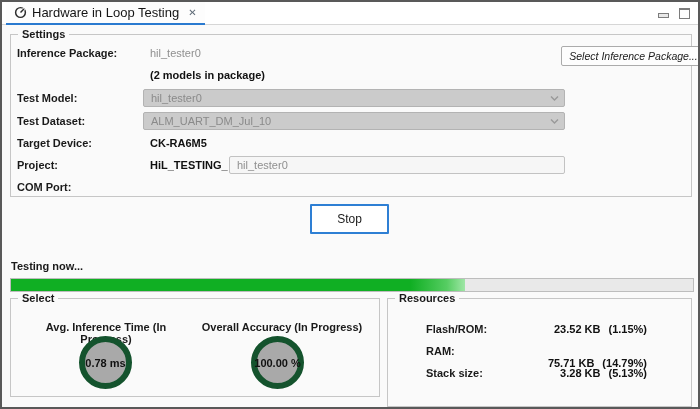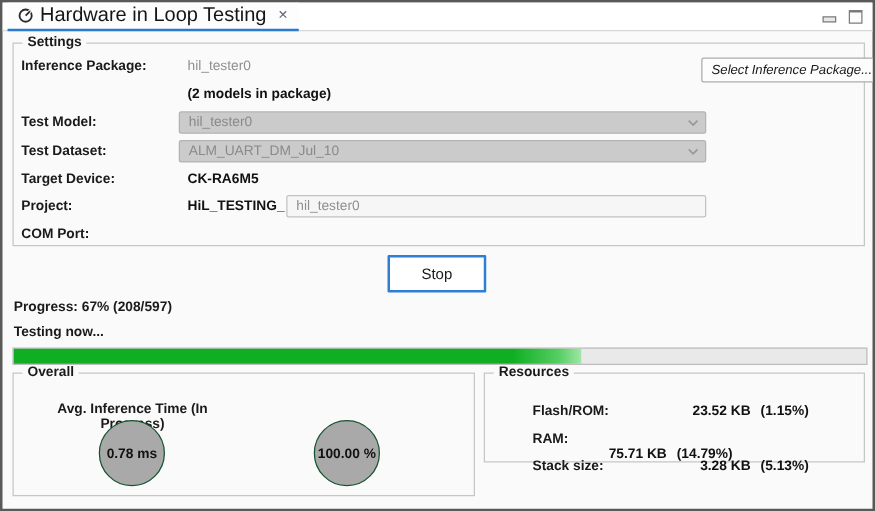--- a/index.html
+++ b/index.html
@@ -5,21 +5,21 @@
   * { box-sizing: border-box; margin: 0; padding: 0; }
   body { font-family: "Liberation Sans", sans-serif; background:#ffffff; }
   .window {
     position: relative; width: 700px; height: 409px;
     border: 2px solid #595959; background: #fafafa;
     font-size: 11px; color: #1a1a1a; overflow: hidden;
   }
   
   .tabbar { position:absolute; top:0; left:0; right:0; height:23px; background:#ffffff; border-bottom:1px solid #d6d6d6; }
   .tab { position:absolute; left:4px; top:0; height:23px; display:flex; align-items:center; gap:5px; padding:0 8px; border-bottom:2px solid #2a7ad0; background:#fdfdfd; cursor:default; }
-  .tab-title { font-size:16px; color:#151515; white-space:nowrap; }
+  .tab-title { font-size:13px; color:#151515; white-space:nowrap; }
   .tab-close { font-size:10px; color:#5f6b77; margin-left:4px; line-height:1; }
   .win-btns { position:absolute; right:8px; top:4px; display:flex; gap:10px; align-items:center; height:14px; }
   .min-glyph { width:11px; height:5px; border:1px solid #7c7c7c; background:#e8e8e8; margin-top:4px; }
   .max-glyph { width:11px; height:11px; border:1px solid #7c7c7c; border-top:2px solid #7c7c7c; background:#fdfdfd; }
   
   .group { position:absolute; border:1px solid #c6c6c6; background:transparent;padding-left:40px; }
   .legend { position:absolute; top:-7px; left:7px; background:#fafafa; padding:0 4px; font-weight:600; color:#1a1a1a; white-space:nowrap; }
   
   .lbl { position:absolute; left:6px; font-weight:600; color:#1a1a1a; white-space:nowrap; }
   .val-gray { position:absolute; color:#8f8f8f; white-space:nowrap; }
@@ -42,28 +42,28 @@
   .stop-btn { position:absolute; left:308px; top:202px; width:79px; height:30px; border:2px solid #2e7fd4; border-radius:1px; font-size:12px; background:#ffffff; }
   
   .progress-label { position:absolute; left:9px; top:238px; font-weight:600; }
   .status-label { position:absolute; left:9px; top:258px; font-weight:600; }
   .pbar { position:absolute; left:8px; top:276px; width:684px; height:14px; border:1px solid #bdbdbd; background:#e9e9e9; }
   .pfill { height:100%; width:0%; background:linear-gradient(90deg,#10af23 0%,#10af23 88%,#56cd62 96%,#9fe6a6 100%); }
   
   .metric-label { position:absolute; width:170px; text-align:center; font-weight:600; }
   .metric-circle {
     position:absolute; width:53px; height:53px; border-radius:50%;
-    background:#a9a9a9; border:1px solid #14532d;
+    background:#a9a9a9; border:6px solid #14532d;
     display:flex; align-items:center; justify-content:center;
     font-weight:600; color:#111; white-space:nowrap;
   }
   
   .res-row { position:absolute; left:38px; right:44px; display:flex; justify-content:space-between; }
   .res-label { font-weight:600; color:#1a1a1a; }
-  .res-value { font-weight:600; color:#111; text-align:center; }
+  .res-value { font-weight:600; color:#111; text-align:right; }
   .res-value .pct { display:inline-block; margin-left:8px; }
 </style>
 </head>
 <body>
 
 <div class="window">
 
   <div class="tabbar">
     <div class="tab">
       <svg width="13" height="13" viewBox="0 0 16 16">
@@ -113,38 +113,38 @@
     <span class="val-black" style="left:139px; top:124px; font-weight:700;">HiL_TESTING_</span>
     <div class="textfield" style="left:218px; top:121px; width:336px;">
       <span>hil_tester0</span>
     </div>
 
     <span class="lbl" style="top:146px;">COM Port:</span>
   </div>
 
   <button class="btn stop-btn">Stop</button>
 
-  <span class="progress-label">Progress: 67% (208/597)</span>
   <span class="status-label">Testing now...</span>
   <div class="pbar">
     <div class="pfill" style="width: 66.5%;"></div>
   </div>
 
   <div class="group" style="left:8px; top:296px; width:370px; height:99px;">
-    <span class="legend">Overall</span>
+    <span class="legend">Select</span>
     <span class="metric-label" style="left:10px; top:22px;">Avg. Inference Time (In Progress)</span>
     <div class="metric-circle" style="left:68px; top:37px;">
       <span>0.78 ms</span>
     </div>
+    <span class="metric-label" style="left:186px; top:22px;">Overall Accuracy (In Progress)</span>
     <div class="metric-circle" style="left:240px; top:37px;justify-content:center;">
       <span>100.00 %</span>
     </div>
   </div>
 
-  <div class="group" style="left:385px; top:296px; width:305px; height:72px;">
+  <div class="group" style="left:385px; top:296px; width:305px; height:109px;">
     <span class="legend">Resources</span>
     <div class="res-row" style="top:24px;">
       <span class="res-label">Flash/ROM:</span>
       <span class="res-value"><span>23.52 KB</span><span class="pct">(1.15%)</span></span>
     </div>
     <div class="res-row" style="top:46px;flex-direction:column;">
       <span class="res-label">RAM:</span>
       <span class="res-value"><span>75.71 KB</span><span class="pct">(14.79%)</span></span>
     </div>
     <div class="res-row" style="top:68px;">

